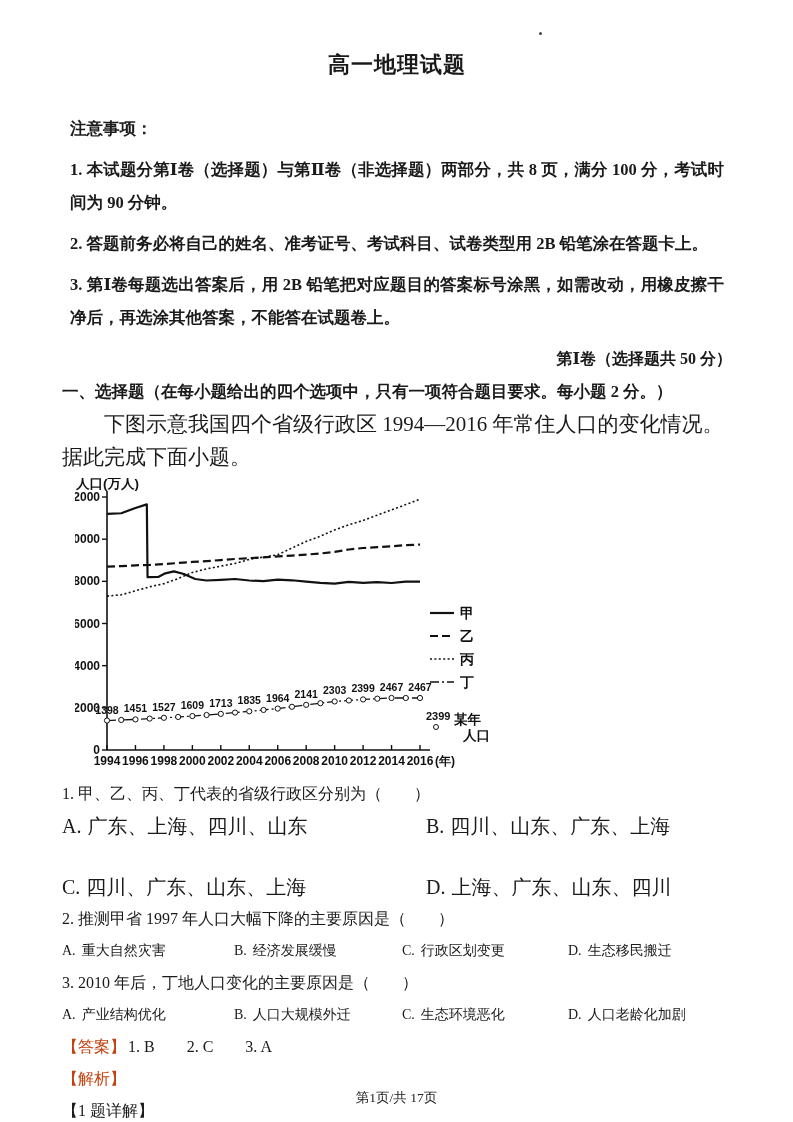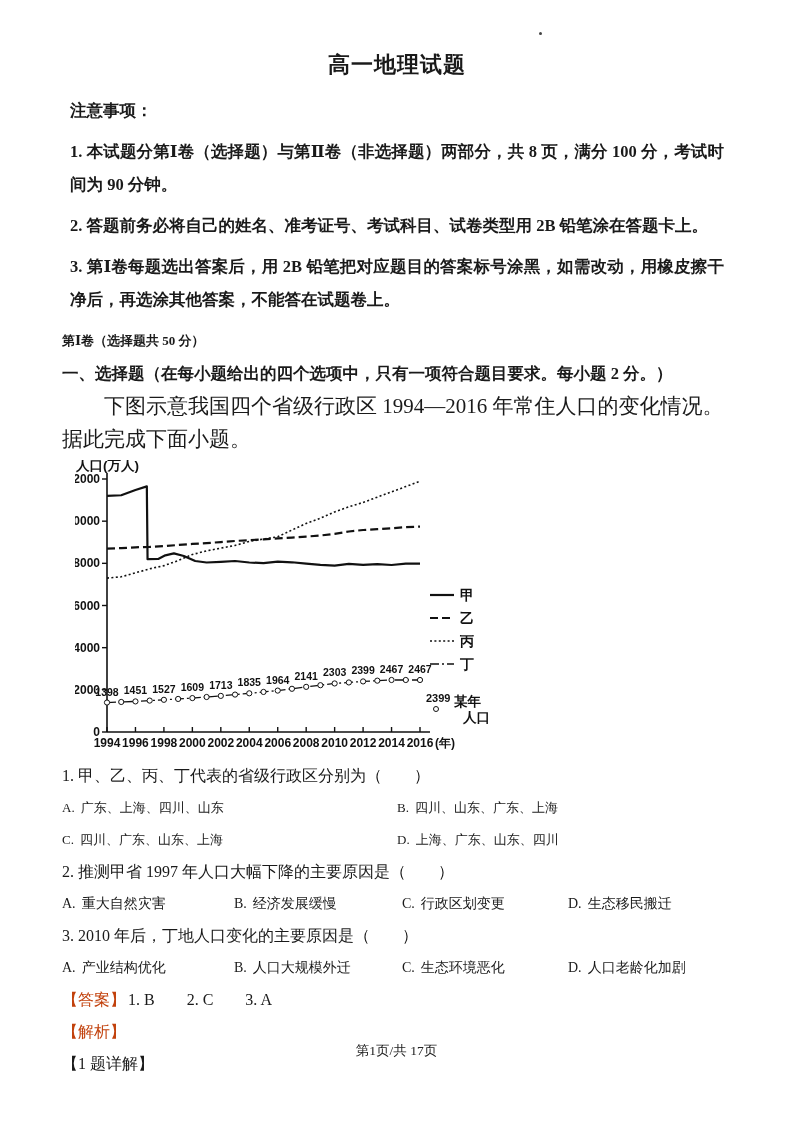--- a/index.html
+++ b/index.html
@@ -1,31 +1,31 @@
 <!DOCTYPE html>
 <html><head>
 <meta charset="utf-8">
 <style>
   html,body{margin:0;padding:0;background:#ffffff;}
   body{width:793px;height:1122px;position:relative;overflow:hidden;
        font-family:"Liberation Serif","DejaVu Serif",serif;color:#1a1a1a;}
   .page{padding:50px 61px 0 62px;position:relative;}
   .speck{position:absolute;left:539px;top:32px;width:3px;height:3px;background:#444;border-radius:50%;}
-  h1.title{font-size:22px;font-weight:700;text-align:center;margin:0 0 14px 0;letter-spacing:1px;}
+  h1.title{font-size:22px;font-weight:700;text-align:center;margin:0 0 32px 0;letter-spacing:1px;}
   .content{font-size:16.5px;line-height:33px;}
   .notice-item{margin:8px;text-align:justify;font-weight:700;}
   .notices-heading{margin:8px;font-weight:700;}
-  .section-heading{font-size:13px;font-weight:700;text-align:left;margin:0;}
+  .section-heading{font-size:16px;font-weight:700;text-align:right;margin:0;}
   .section-subheading{margin:0;font-weight:700;}
   .intro{margin:0;text-indent:2em;font-size:21px;}
   .chart-wrap{margin:4px 0 2px 13px;text-decoration:underline;}
   svg{display:block;}
   .questions{font-size:16px;line-height:32px;}
   .stem{margin:0;}
-  .opt-grid-2col{display:grid;grid-template-columns:335px auto;font-size:13px;}
+  .opt-grid-2col{display:grid;grid-template-columns:335px auto;font-size:20px;gap:29px;}
   .opt-grid-row{display:grid;grid-template-columns:172px 168px 166px auto;font-size:14px;}
   .opt .opt-label{margin-right:6px;}
   .answer-line{display:flex;align-items:baseline;}
   .blue{color:#c2410c;}
   .answer-text{margin-left:2px;}
   .footer{position:absolute;left:0;right:0;bottom:20px;text-align:center;font-size:13.5px;color:#222;margin-top:28px;}
 </style>
 <title>高一地理试题</title></head>
 <body>
 

